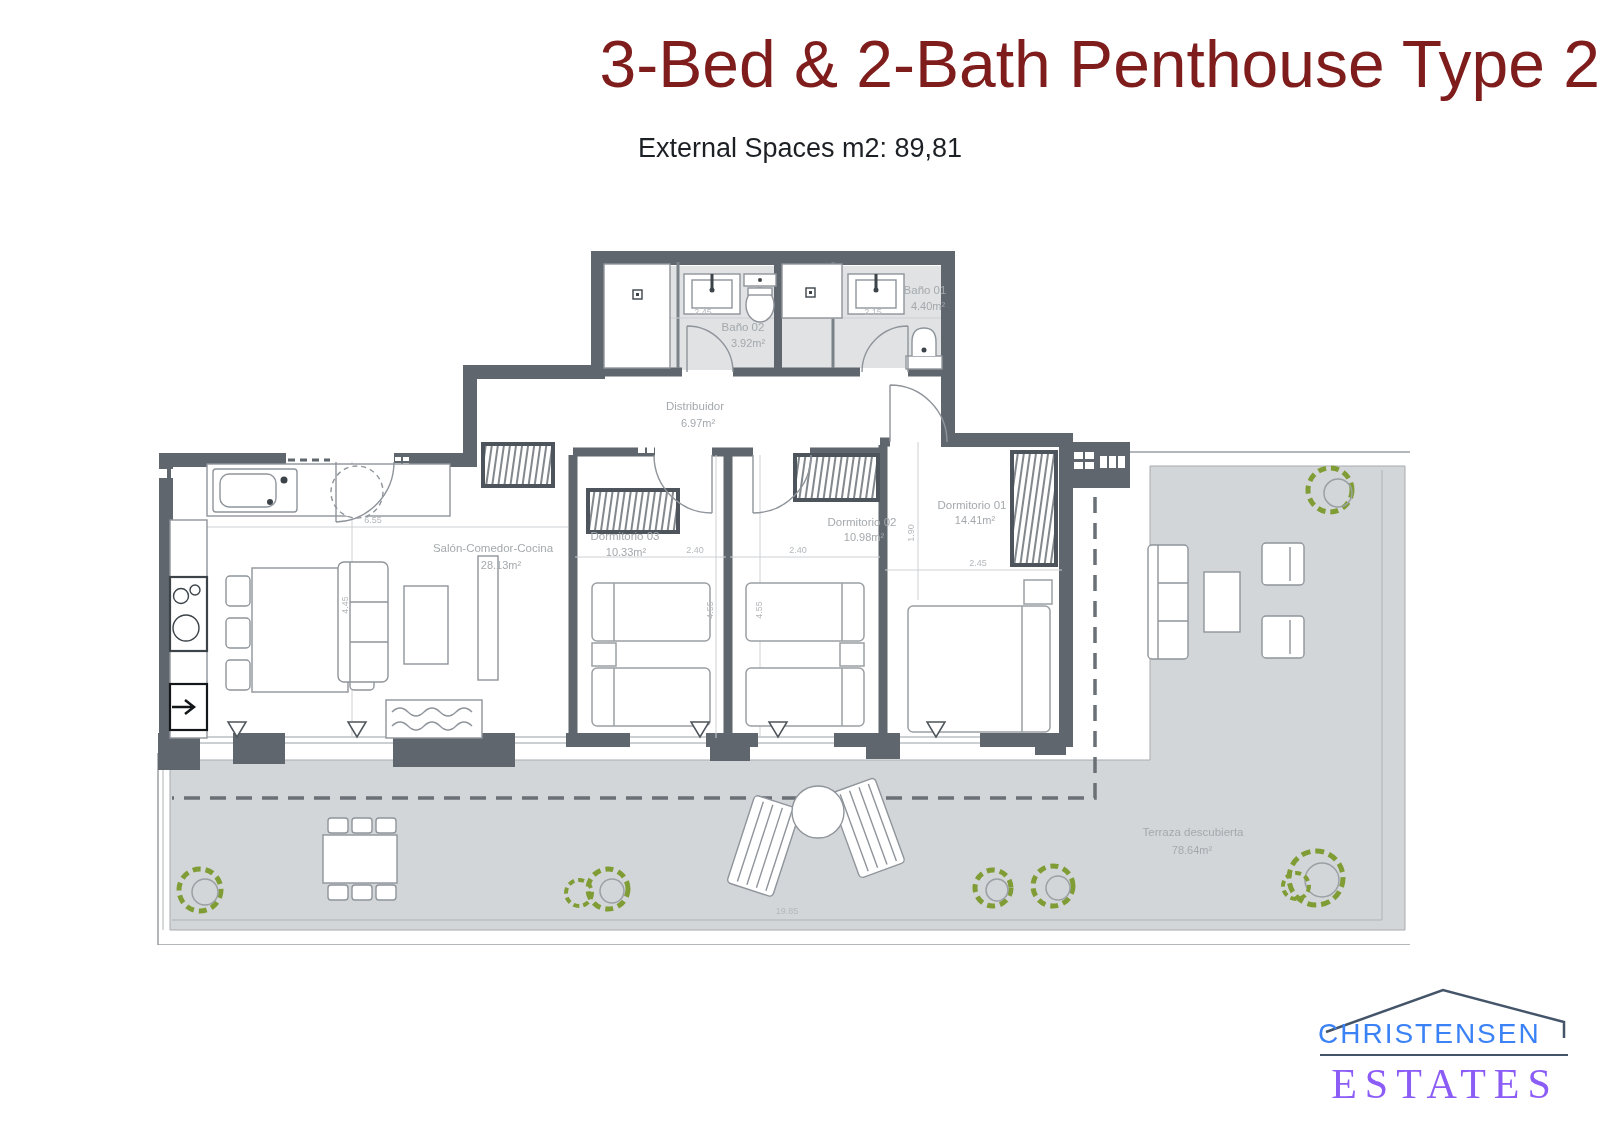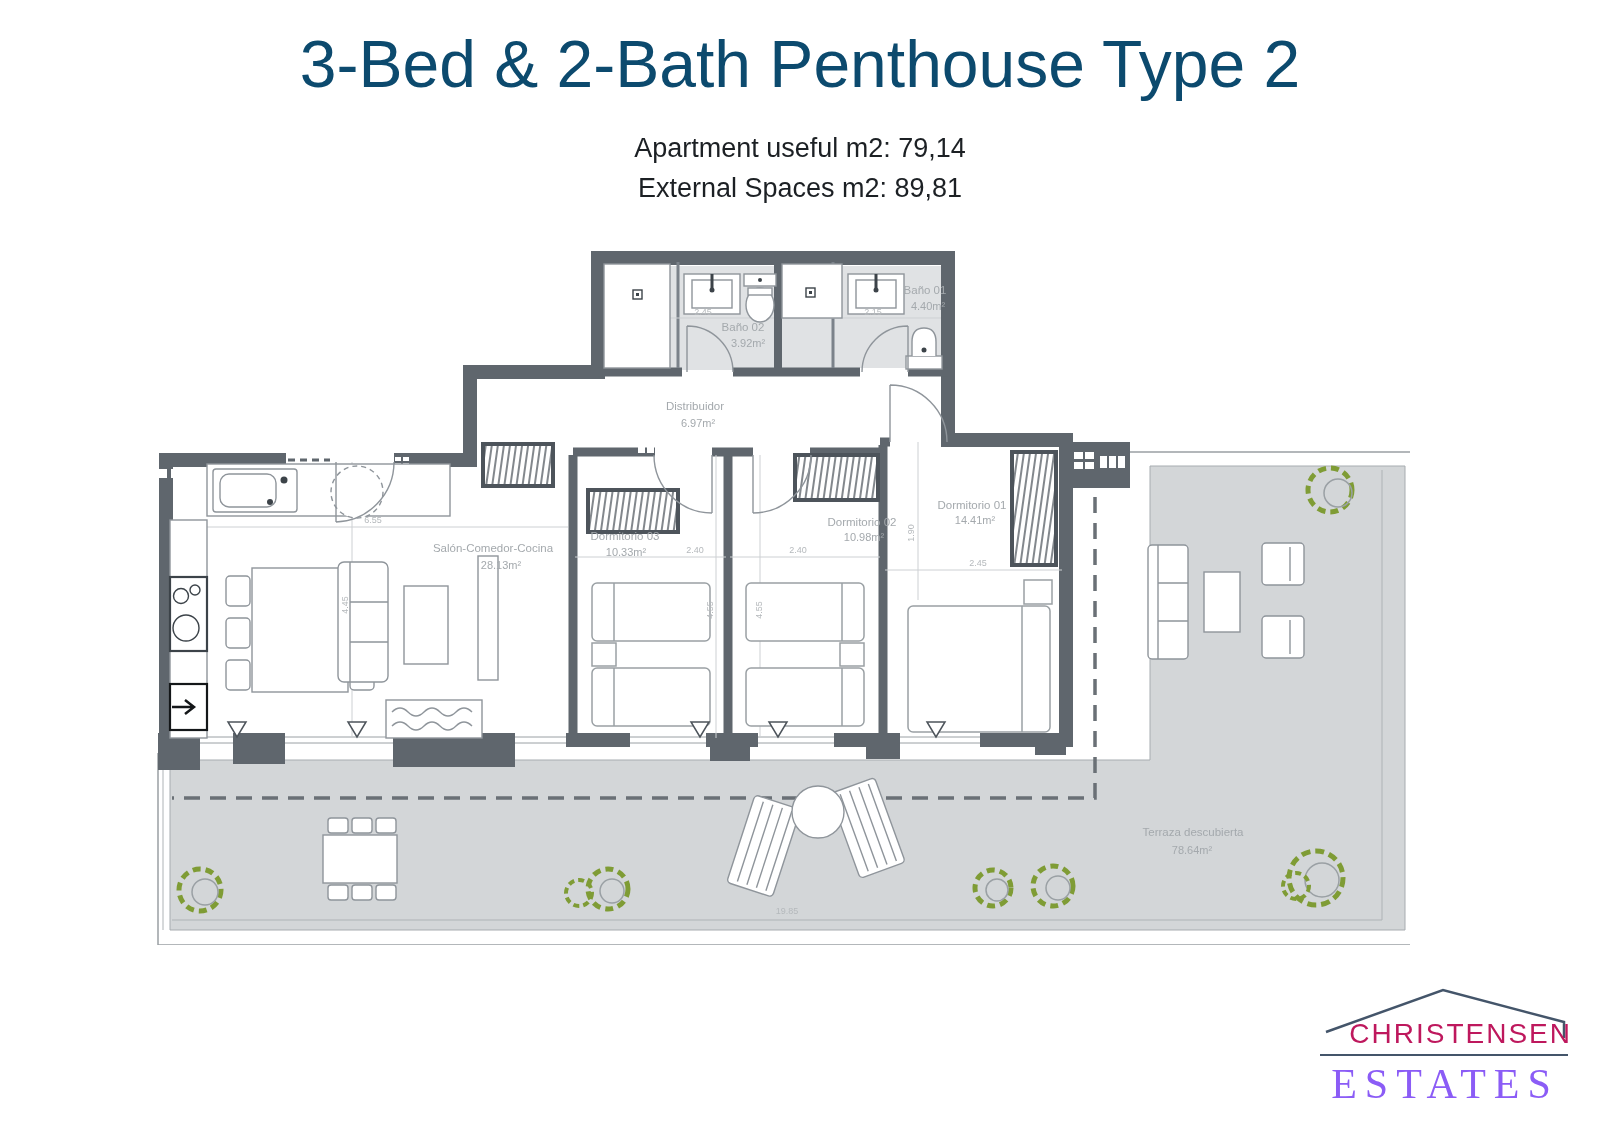--- a/index.html
+++ b/index.html
@@ -1,43 +1,42 @@
 <!DOCTYPE html>
 <html><head>
 <meta charset="utf-8">
 <style>
   html,body{margin:0;padding:0;background:#ffffff;}
   .page{position:relative;width:1600px;height:1131px;background:#ffffff;overflow:hidden;
         font-family:"Liberation Sans",sans-serif;}
-  .title{position:absolute;left:0;top:26px;width:1600px;text-align:center;
-         font-size:66px;font-weight:400;color:#0c4a6e;letter-spacing:0px;}
+  .title{position:absolute;left:0;top:26px;width:1600px;text-align:right;
+         font-size:66px;font-weight:400;color:#7f1d1d;letter-spacing:0px;}
   .subtitle{position:absolute;left:0;top:128px;width:1600px;text-align:center;
             font-size:27px;color:#1c2024;line-height:40px;font-weight:400;}
   .plan-wrap{position:absolute;left:150px;top:240px;width:1260px;height:705px;}
   svg{display:block;}
   svg text{font-family:"Liberation Sans",sans-serif;}
   .room-name,.room-area{fill:#a4a9ad;font-size:11.5px;text-anchor:middle;}
   .room-area{font-size:11px;}
   .dim{fill:#b5b9bc;font-size:9px;text-anchor:middle;}
   .logo{position:absolute;left:1318px;top:980px;width:254px;height:135px;}
   .logo .roof{position:absolute;left:0;top:0;width:254px;height:60px;}
-  .logo .l1{position:absolute;left:0;top:38px;width:254px;text-align:right;
-            font-size:28px;color:#be185d;letter-spacing:2px;font-weight:400;}
+  .logo .l1{position:absolute;left:0;top:38px;width:254px;text-align:left;
+            font-size:28px;color:#3b82f6;letter-spacing:2px;font-weight:400;}
   .logo .rule{position:absolute;left:2px;top:74px;width:248px;height:0;border-top:2px solid #44556a;}
   .logo .l2{position:absolute;left:0;top:80px;width:254px;text-align:center;
             font-family:"Liberation Serif",serif;font-size:42px;color:#8b5cf6;letter-spacing:8px;}
 </style>
 </head>
 <body>
 
 <div class="page">
 
   <div class="title">3-Bed &amp; 2-Bath Penthouse Type 2</div>
   <div class="subtitle">
-    <div>Apartment useful m2: 79,14</div>
     <div>External Spaces m2: 89,81</div>
   </div>
 
   <div class="plan-wrap">
   <svg viewBox="150 240 1260 705" width="1260" height="705">
     <defs>
       <pattern id="hatch" width="6" height="12" patternUnits="userSpaceOnUse" patternTransform="rotate(8)">
         <line x1="3" y1="0" x2="3" y2="12" stroke="#4d545b" stroke-width="1.4"></line>
       </pattern>
     </defs>

